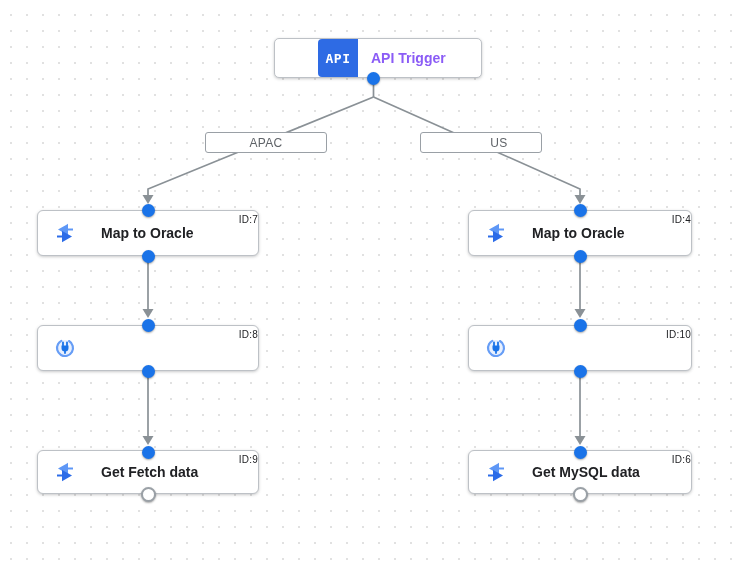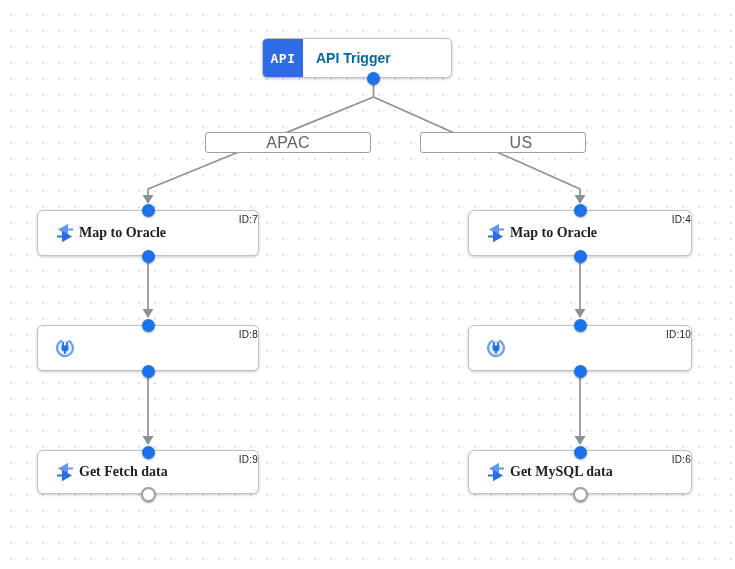--- a/index.html
+++ b/index.html
@@ -31,71 +31,71 @@
     box-shadow: 0 1px 3px rgba(60,64,67,0.28);
     z-index: 2;
     display: flex;
     align-items: center;
   }
   .task-node { padding-left: 17px; }
   .task-title {
     font-size: 14px;
     font-weight: bold;
     color: #202124;
-    margin-left: 4px;
+    margin-left: 26px;
     white-space: nowrap;
-    font-family: Liberation Serif, serif;
   }
   .task-id {
     position: absolute;
     top: 3px; right: 0;
     font-size: 10px;
     color: #202124;
     letter-spacing: 0.2px;
   }
   .icon-box { width: 20px; height: 20px; display: inline-flex; flex: 0 0 auto; }
 
   
   .trigger-node {
     position: absolute;
-    left: 262px; top: 38px;
-    width: 190px; height: 40px;
+    left: 274px; top: 38px;
+    width: 208px; height: 40px;
     background: #ffffff;
     border: 1px solid #bdc1c6;
     border-radius: 5px;
     box-shadow: 0 1px 3px rgba(60,64,67,0.28);
     display: flex; align-items: center;
     z-index: 2;
+    padding-left: 43px;
   }
   .trigger-badge {
     width: 40px; height: 38px;
     background: #2e6be4;
     border-radius: 4px 0 0 4px;
     display: flex; align-items: center; justify-content: center;
     color: #ffffff;
     font-family: "DejaVu Sans Mono", monospace;
     font-weight: bold;
     font-size: 13px;
     letter-spacing: 0.5px;
     flex: 0 0 auto;
   }
   .trigger-title {
-    font-size: 14px; font-weight: bold; color: #0369a1;
+    font-size: 14px; font-weight: bold; color: #8b5cf6;
     margin-left: 13px; white-space: nowrap;
   }
 
   
   .edge-label {
     position: absolute;
-    width: 166px; height: 21px;
+    width: 122px; height: 21px;
     background: #ffffff;
     border: 1px solid #9aa0a6;
     border-radius: 3px;
     display: flex; align-items: center; justify-content: center;
-    font-size: 16px;
+    font-size: 12px;
     color: #5f6368;
     letter-spacing: 0.3px;
     z-index: 2;
   }
 
   
   .dot {
     position: absolute;
     width: 13px; height: 13px;
     border-radius: 50%;

